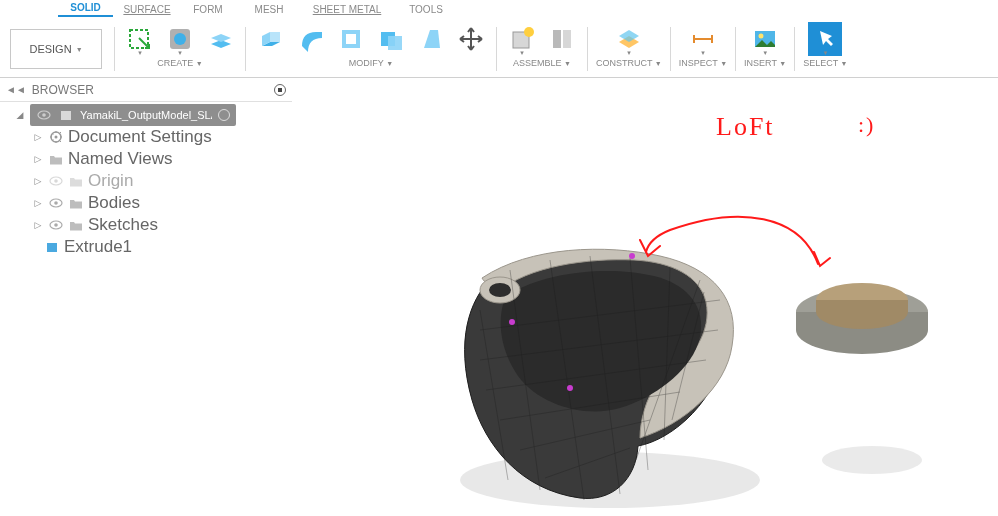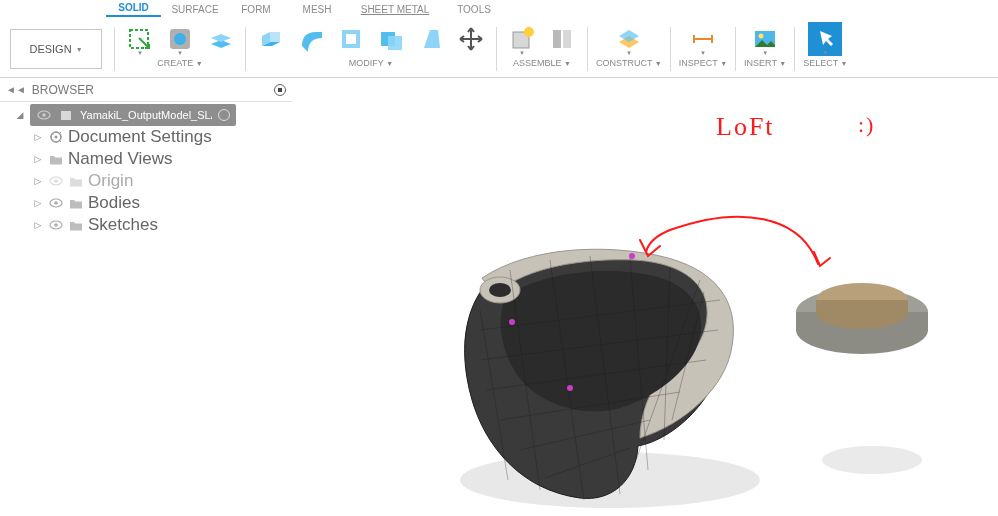--- a/index.html
+++ b/index.html
@@ -17,21 +17,21 @@
   
   .ribbon {
     position: relative;
     width: 100%;
     border-bottom: 1px solid #d0d0d0;
   }
 
   .tab-row {
     display: flex;
     align-items: flex-end;
-    padding-left: 106px;
+    padding-left: 58px;
     height: 17px;
     margin-bottom: 2px;
   }
   .tab {
     padding: 0 8px 2px 8px;
     font-size: 10px;
     color: #8a8a8a;
     cursor: pointer;
     text-align: center;
   }
@@ -82,21 +82,21 @@
     display: flex; align-items: center; justify-content: center;
     position: relative;
   }
 
   .caret-sm::after{
     content:"▾"; position:absolute; bottom:-1px; left:50%;
     transform:translateX(-50%); font-size:7px; color:#888;
   }
 
   
-  .tab.solid{width:55px;} .tab.surface{width:68px;} .tab.form{width:54px;}
+  .tab.solid{width:55px;} .tab.surface{width:68px;text-decoration:underline;} .tab.form{width:54px;}
   .tab.mesh{width:68px;} .tab.sheet{width:88px;text-decoration:underline;} .tab.tools{width:70px;}
 
   
   .browser {
     position: absolute;
     top: 78px; left: 0;
     width: 292px;
   }
   .browser-header {
     display: flex; align-items: center;
@@ -410,20 +410,28 @@
           </svg>
       </span>
       <span class="ic">
         <svg width="14" height="14">
             <path d="M1 4 h4 l1 1.5 h7 v7 h-12 z" fill="#bdbdbd"></path>
           </svg>
       </span>
       <span class="txt">Sketches</span>
     </div>
 
+    <div class="row l2b">
+      <span class="ic">
+        <svg width="14" height="14">
+            <rect x="2" y="3" width="10" height="9" fill="#4aa9e0"></rect>
+          </svg>
+      </span>
+      <span class="txt">Extrude1</span>
+    </div>
 
 
   </div>
 </div>
 
 <svg width="998" height="516" style="position:absolute;top:0;left:0;pointer-events:none">
 
   <ellipse cx="610" cy="480" rx="150" ry="28" fill="#d8d8d8" opacity=".6"></ellipse>
   <ellipse cx="872" cy="460" rx="50" ry="14" fill="#dcdcdc" opacity=".6"></ellipse>
 

